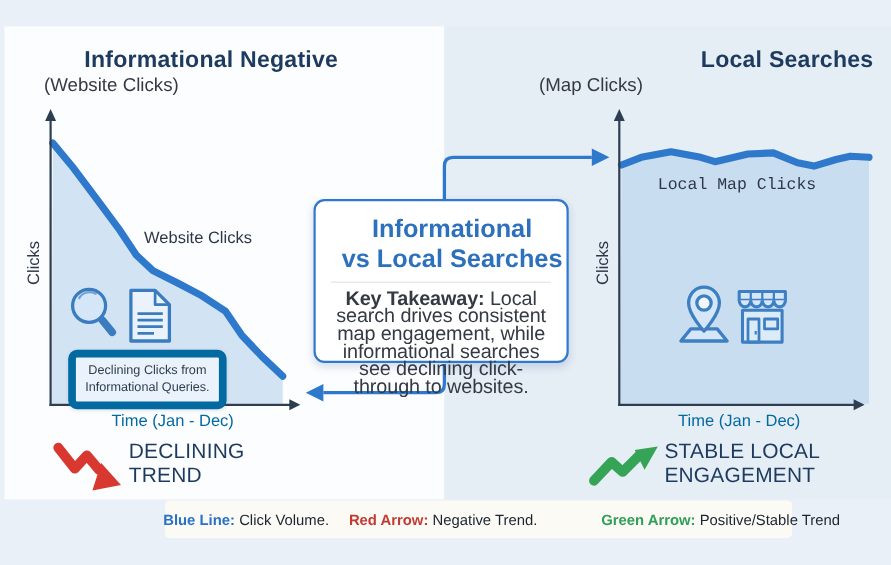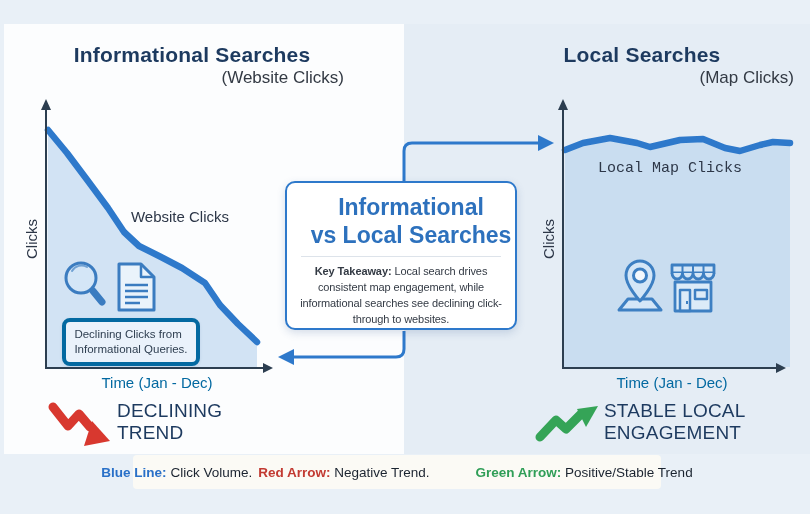--- a/index.html
+++ b/index.html
@@ -9,46 +9,46 @@
     font-family:"Liberation Sans","DejaVu Sans",sans-serif;
     color:#2d3748;
   }
   .panel{position:absolute;top:24px;height:430px;}
   .panel.left{left:4px;width:400px;background:#fcfdfe;}
   .panel.right{left:404px;width:406px;background:#e5edf5;}
   .art{position:absolute;left:0;top:0;pointer-events:none;}
   .abs{position:absolute;}
   .pre{white-space:pre-line;}
   .title{font-size:21px;font-weight:bold;color:#1d3a5f;text-align:center;letter-spacing:.2px;}
-  .subtitle{font-size:17px;color:#333a44;text-align:right;}
+  .subtitle{font-size:17px;color:#333a44;text-align:left;}
   .series-label{font-size:15px;color:#2d3748;text-align:center;}
   .axis-x-label{font-size:15px;color:#0369a1;text-align:center;}
   .axis-y-label{font-size:15px;color:#2d3748;transform:translate(-50%,-50%) rotate(-90deg);}
   .caption{
-    font-size:11.5px;line-height:15px;color:#2e3e50;
-    background:#eaf2fb;border:4px solid #0369a1;border-radius:8px;
+    font-size:11.5px;line-height:15px;color:#2e3e50;text-align:center;
+    background:#eaf2fb;border:7px solid #0369a1;border-radius:8px;
     box-shadow:0 1px 3px rgba(50,90,140,.12);
     display:flex;align-items:center;justify-content:center;
   }
   .caption.lighter{background:#f3f8fd;}
   .trend-label{font-size:19px;font-weight:normal;color:#1d3a5f;line-height:22px;letter-spacing:.2px;}
   .callout{
     position:absolute;left:285px;top:181px;width:232px;height:149px;
     background:#ffffff;border:2.5px solid #2e79cb;border-radius:10px;
     box-shadow:0 3px 8px rgba(40,80,140,.18);box-sizing:border-box;
     text-align:center;
   }
   .callout-title{font-size:23px;line-height:28px;font-weight:bold;color:#2d71bd;margin-top:10px;margin-left:20px;}
   .callout-divider{height:1px;background:#dde3ea;margin:7px 14px 6px 14px;}
-  .callout-body{font-size:11px;line-height:16px;color:#333a44;padding:0 11px;letter-spacing:-.1px;}
+  .callout-body{font-size:18px;line-height:16px;color:#333a44;padding:0 11px;letter-spacing:-.1px;}
   .legend{
-    position:absolute;left:133px;top:455px;width:528px;height:34px;
+    position:absolute;left:150px;top:455px;width:528px;height:34px;
     background:#fbfaf5;border-radius:4px;
     display:flex;align-items:center;justify-content:center;
-    font-size:13.5px;color:#1b2430;gap:6px;white-space:nowrap;
+    font-size:13.5px;color:#1b2430;gap:18px;white-space:nowrap;padding-left:42px;
   }
   .legend b{font-weight:bold;}
   .lg-b{color:#2970c8;}
   .lg-r{color:#c23a32;}
   .lg-g{color:#2f9e57;margin-left:40px;}
 </style>
 </head>
 <body>
 
 <div class="canvas">
@@ -86,31 +86,31 @@
       <path d="M53,407 L68,426 L79,414 L90,427" fill="none" stroke="#d8382f" stroke-width="9" stroke-linecap="round" stroke-linejoin="round"></path>
       <polygon points="92,421 110,441 84,446" fill="#d8382f"></polygon>
     </g>
 
     <g>
       <path d="M540,437 L556,420 L566,429 L581,414" fill="none" stroke="#35a457" stroke-width="9" stroke-linecap="round" stroke-linejoin="round"></path>
       <polygon points="598,406 577,409 586,427" fill="#35a457"></polygon>
     </g>
   </svg>
 
-  <div class="abs title" style="left:40px;top:43px;width:304px;">Informational Searches</div>
+  <div class="abs title" style="left:40px;top:43px;width:304px;">Informational Negative</div>
   <div class="abs subtitle" style="left:40px;top:68px;width:304px;">(Website Clicks)</div>
   <div class="abs series-label" style="left:105px;top:208px;width:150px;">Website Clicks</div>
   <div class="abs axis-y-label" style="left:31px;top:239px;">Clicks</div>
   <div class="abs axis-x-label" style="left:82px;top:374px;width:150px;">Time (Jan - Dec)</div>
   <div class="abs caption pre" style="left:62px;top:318px;width:130px;height:40px;">Declining Clicks from
 Informational Queries.</div>
   <div class="abs trend-label pre" style="left:117px;top:400px;">DECLINING
 TREND</div>
 
-  <div class="abs title" style="left:490px;top:43px;width:304px;">Local Searches</div>
+  <div class="abs title" style="left:490px;top:43px;width:304px;text-align:right;">Local Searches</div>
   <div class="abs subtitle" style="left:490px;top:68px;width:304px;">(Map Clicks)</div>
   <div class="abs series-label" style="left:595px;top:160px;width:150px;font-family:Liberation Mono, monospace;">Local Map Clicks</div>
   <div class="abs axis-y-label" style="left:548px;top:239px;">Clicks</div>
   <div class="abs axis-x-label" style="left:597px;top:374px;width:150px;">Time (Jan - Dec)</div>
   <div class="abs trend-label pre" style="left:604px;top:400px;">STABLE LOCAL
 ENGAGEMENT</div>
 
   <svg class="abs" style="left:60px;top:257px;" width="50" height="56" viewBox="0 0 50 56">
     <circle cx="21" cy="21" r="15" fill="#d4e6f7" stroke="#3b7cc0" stroke-width="3"></circle>
     <path d="M12,14 A11,11 0 0 1 27,10" fill="none" stroke="#3b7cc0" stroke-width="2" opacity=".65" stroke-linecap="round"></path>

